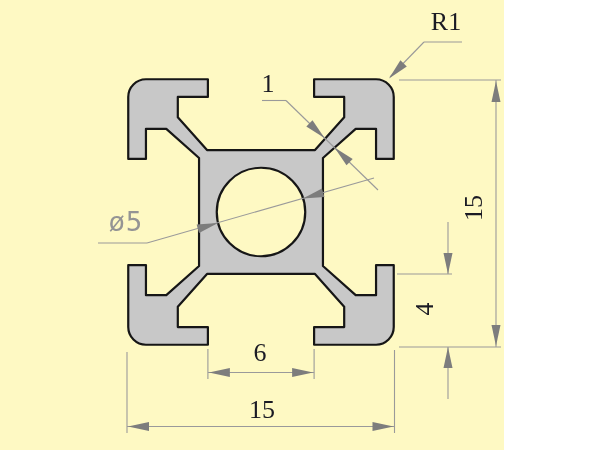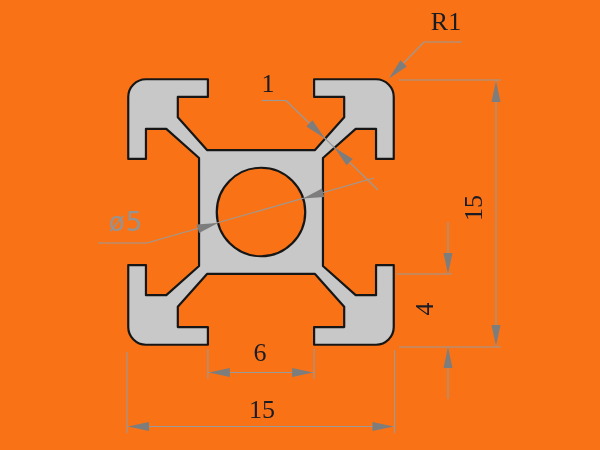--- a/index.html
+++ b/index.html
@@ -1,16 +1,16 @@
 <!DOCTYPE html>
 <html><head>
 <meta charset="utf-8">
 <style>
   html,body{margin:0;padding:0;background:#ffffff;}
-  .canvas-wrap{width:600px;height:450px;position:relative;background:#f97316;overflow:hidden;}
+  .canvas-wrap{width:504px;height:450px;position:relative;background:#fef9c3;overflow:hidden;}
   svg{display:block;}
   text{font-family:"Liberation Serif", serif;}
   .dim-label{font-size:26px;}
   .hole-label{font-family:"DejaVu Sans", sans-serif;font-size:26px;letter-spacing:1px;}
 </style>
 </head>
 <body>
 
 <div class="canvas-wrap">
   <svg width="600" height="450" viewBox="0 0 600 450">

